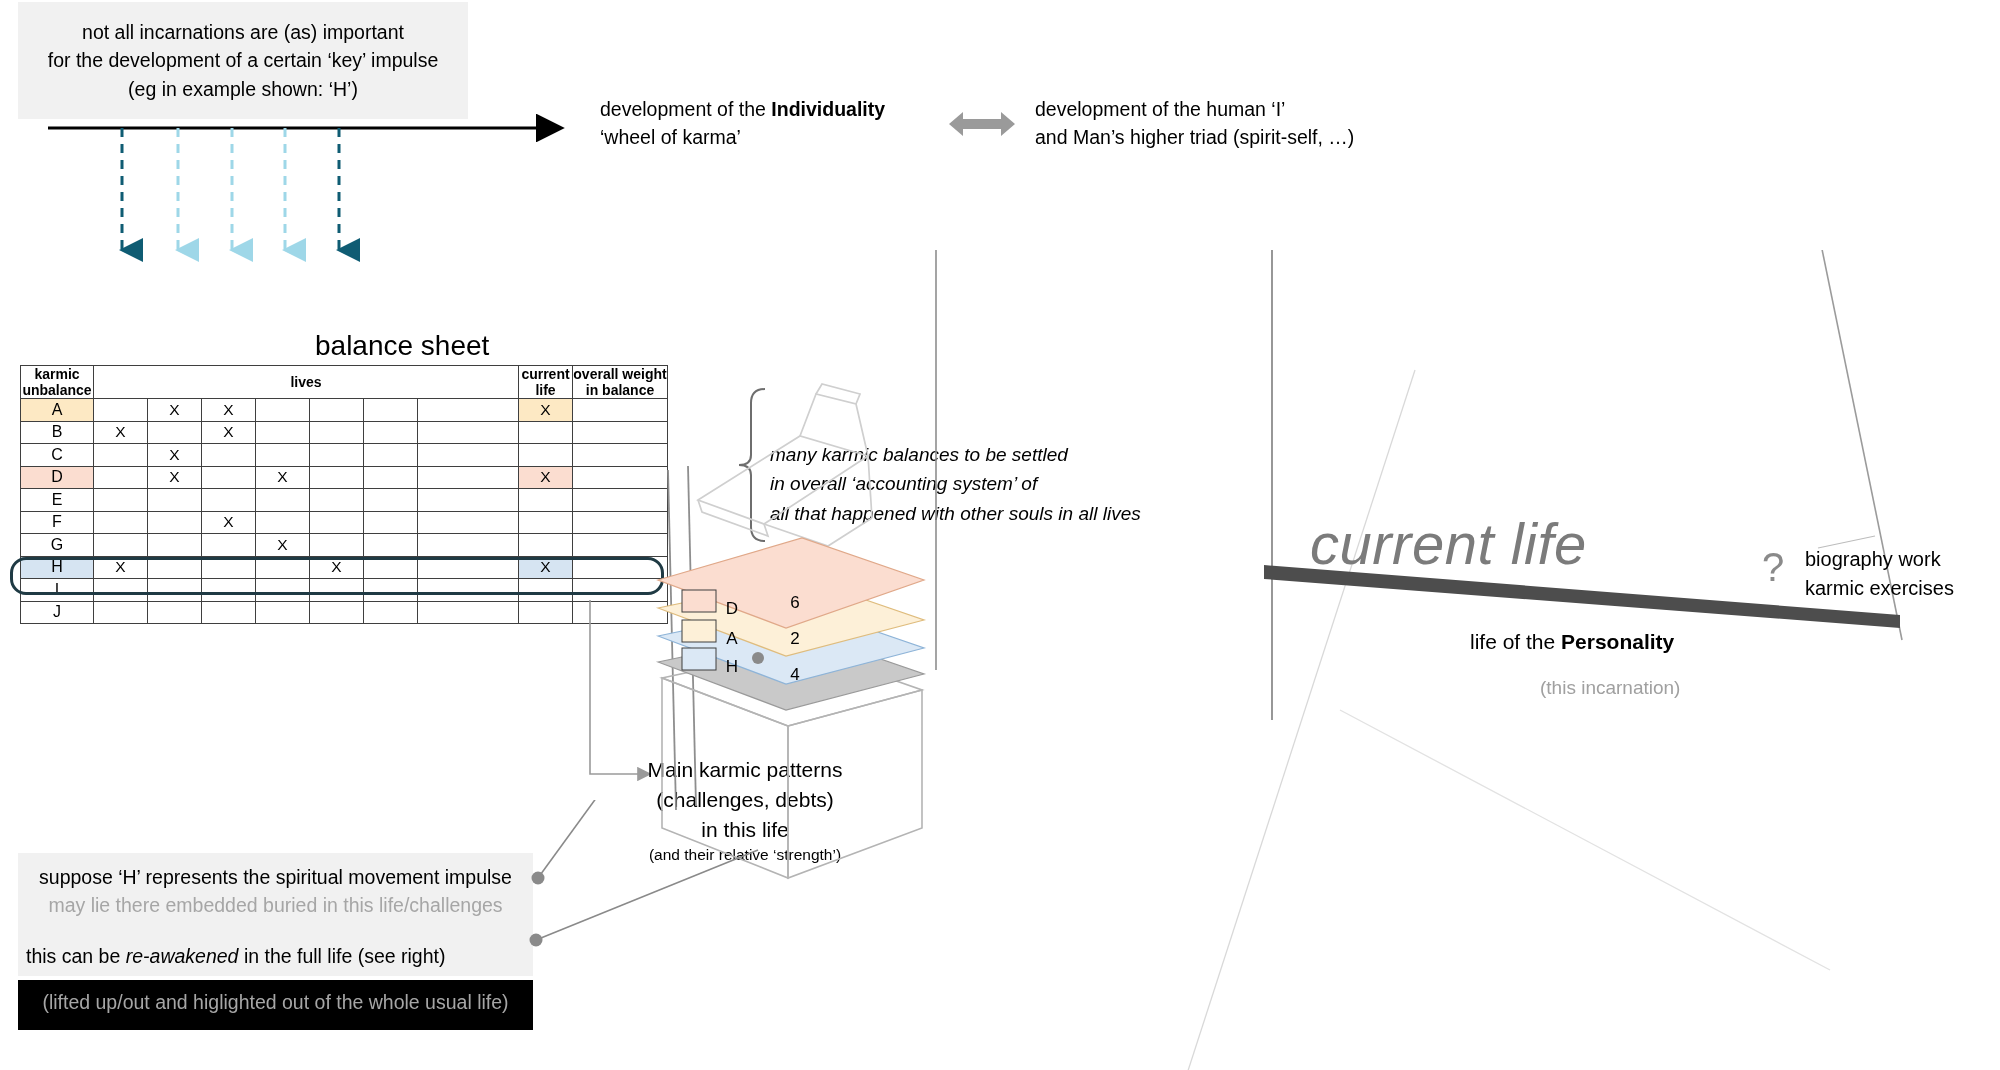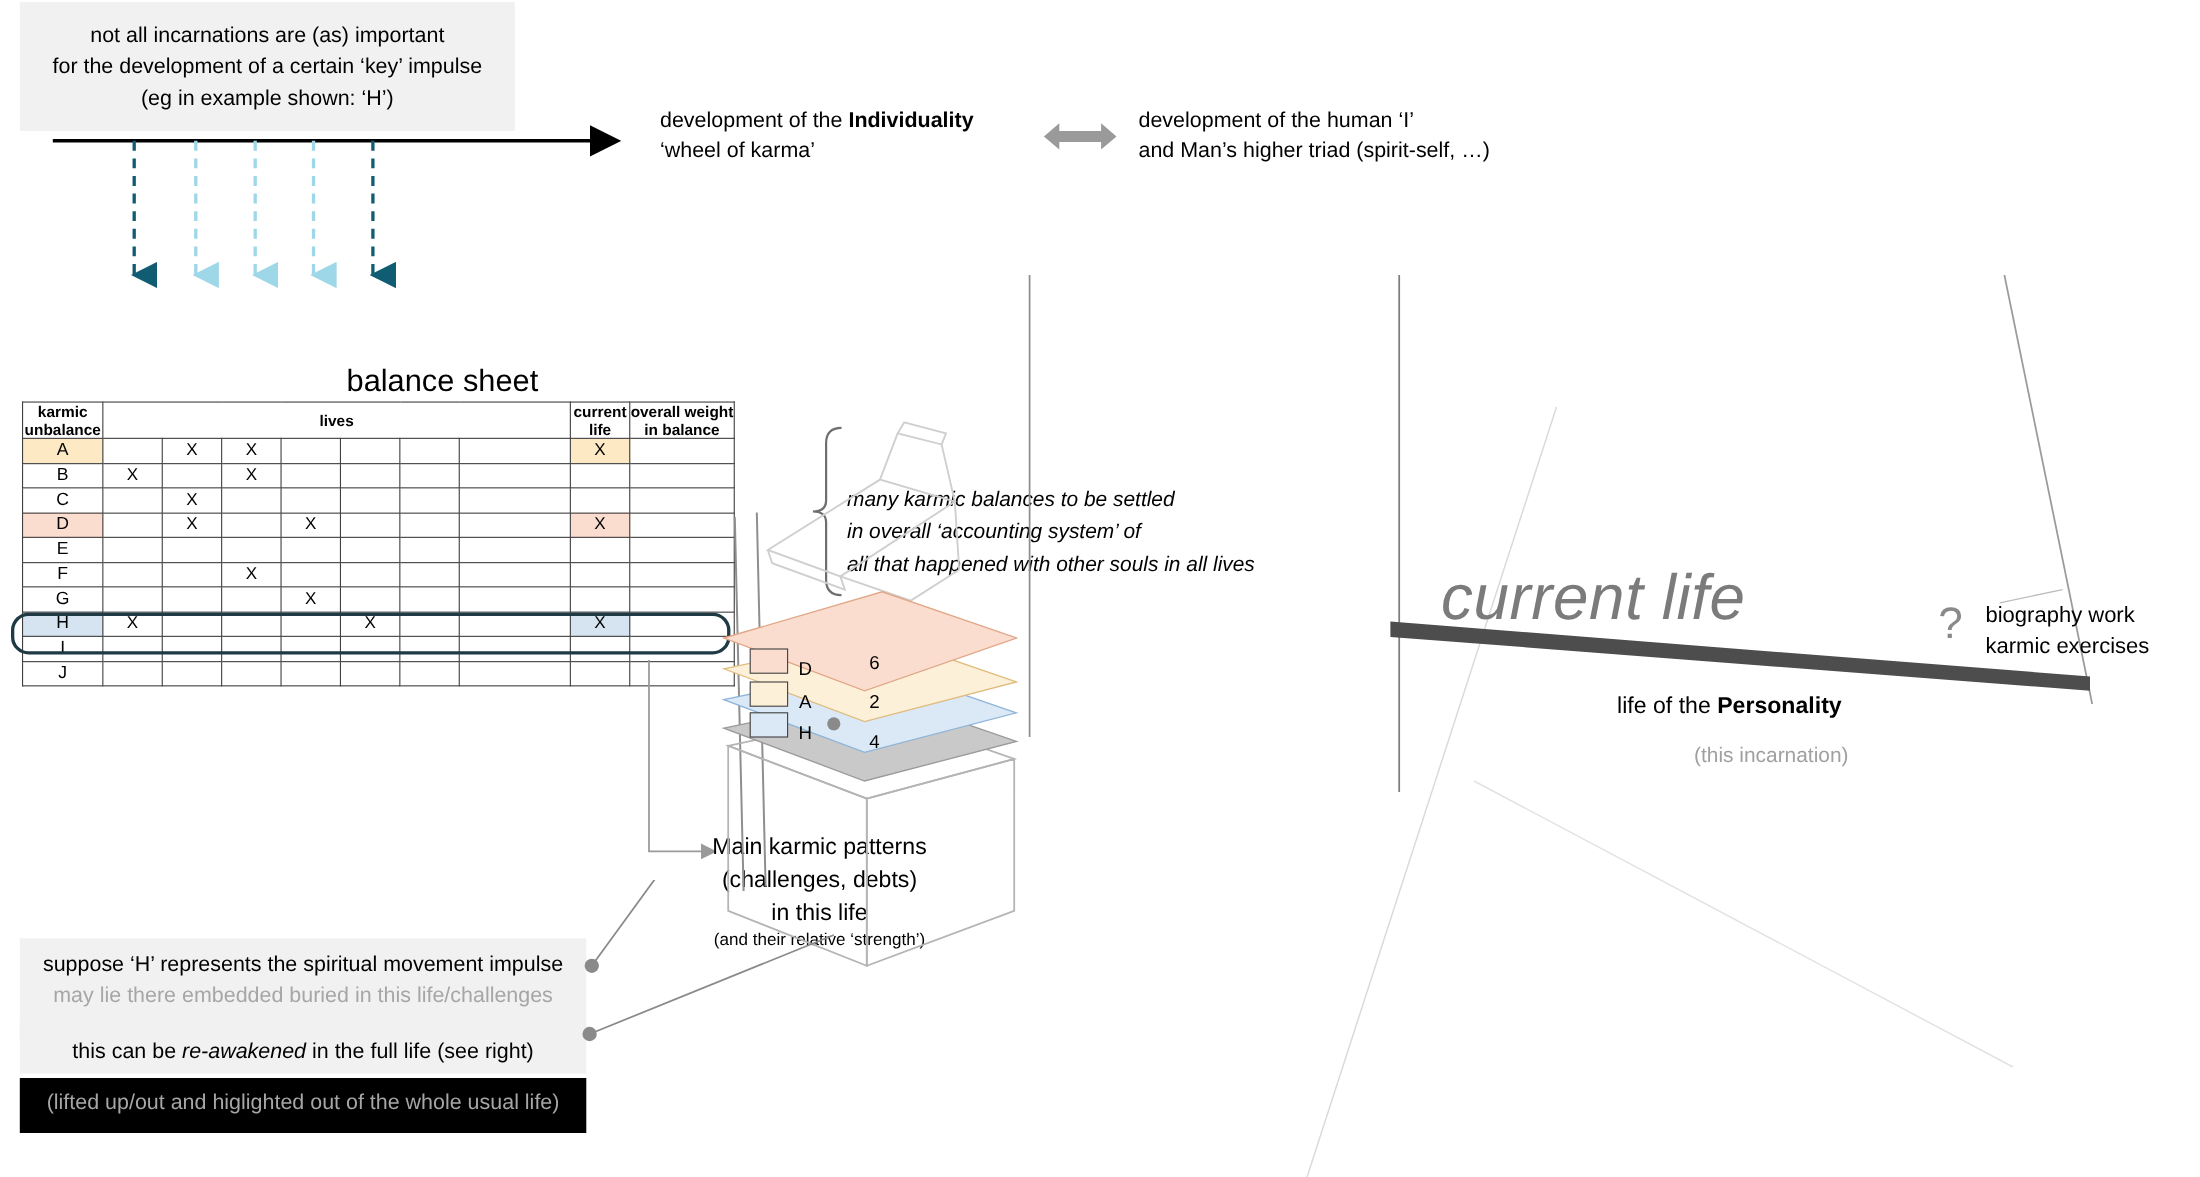--- a/index.html
+++ b/index.html
@@ -55,21 +55,21 @@
 
   
   #brace-note{left:770px;top:440px;font-size:19px;line-height:1.55;font-style:italic;}
 
   
   #main-karmic{left:630px;top:755px;width:230px;text-align:center;font-size:21px;line-height:1.42;}
   #main-karmic .sub{font-size:15.5px;}
 
   
   #bl-box1{left:18px;top:853px;width:515px;background:#f1f1f1;padding:10px 8px 24px 8px;box-sizing:border-box;text-align:center;}
-  #bl-box2{left:18px;top:930px;width:515px;background:#f1f1f1;padding:12px 8px 6px 8px;box-sizing:border-box;text-align:center;}
+  #bl-box2{left:18px;top:930px;width:515px;background:#f1f1f1;padding:12px 8px 6px 8px;box-sizing:border-box;text-align:left;}
   #bl-box3{left:18px;top:980px;width:515px;background:#000000;padding:8px 8px 14px 8px;box-sizing:border-box;text-align:center;}
 
   
   #current-life{left:1310px;top:510px;font-size:58px;font-style:italic;color:#7b7b7b;letter-spacing:0.5px;}
   #personality{left:1470px;top:630px;font-size:21px;}
   #this-incarnation{left:1500px;top:677px;font-size:19px;color:#a0a0a0;margin-left:40px;}
   #qmark{left:1762px;top:545px;font-size:40px;color:#8a8a8a;}
   #bio-work{left:1805px;top:545px;font-size:20px;line-height:1.45;}
 
   

